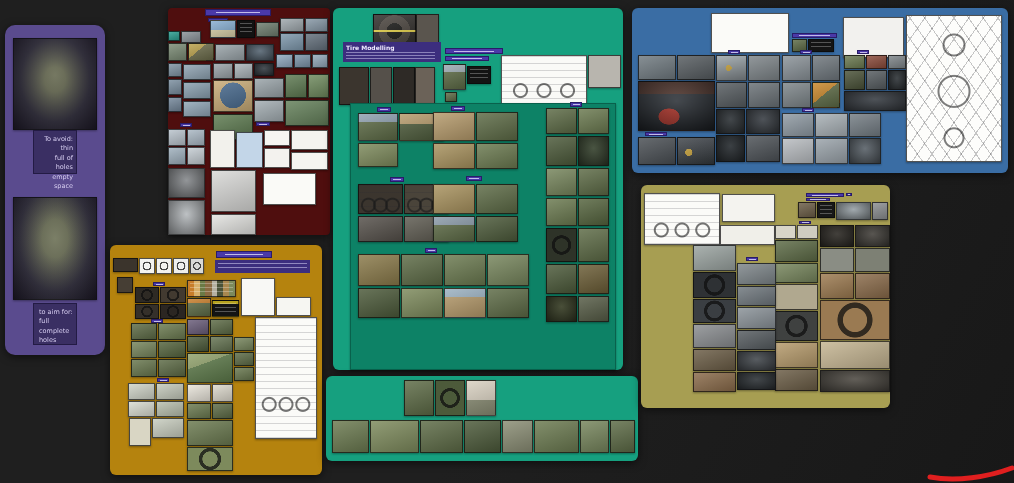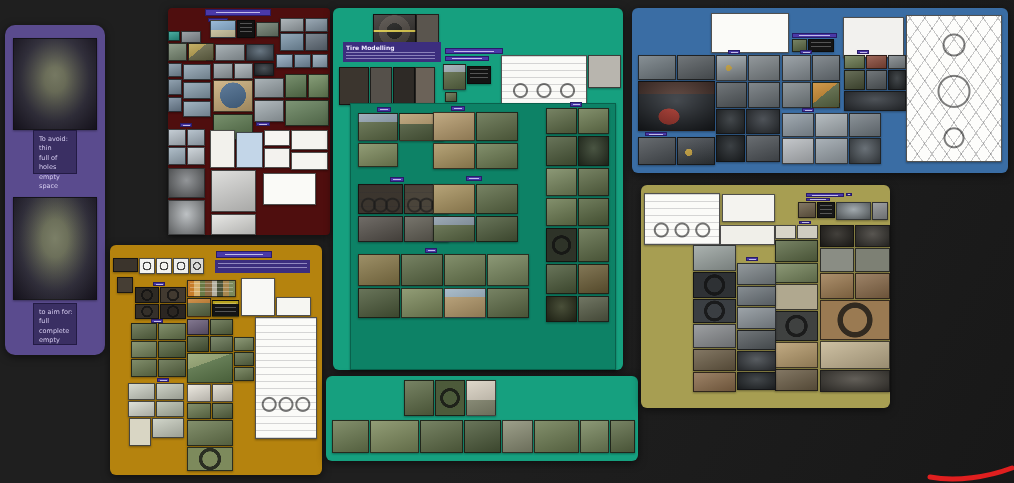--- a/index.html
+++ b/index.html
@@ -43,29 +43,29 @@
 <div id="stage" style="width: 1014px; height: 483px; background: linear-gradient(120deg, rgb(31, 31, 31) 55%, rgb(24, 24, 24));">
   <svg class="anno" style="left:58px;top:130px;" width="40" height="88" viewBox="0 0 40 88">
     <path d="M8,8 C34,22 34,50 18,68" fill="none" stroke-width="4.5" stroke-linecap="round" stroke="#e01f1f"></path>
     <path d="M10,60 L18,78 L28,62 Z" fill="#e01f1f"></path>
   </svg>
   <svg class="anno" style="left:928px;top:464px;" width="86" height="19" viewBox="0 0 86 19">
     <path d="M2,13 C28,18 60,13 84,4" fill="none" stroke-width="5" stroke-linecap="round" stroke="#e01f1f"></path>
   </svg>
 <div class="board" style="left: 5px; top: 25px; width: 100px; height: 330px; background: rgb(90, 75, 142); border-radius: 10px;">
       <div class="it tile a-dark" style="left: 8px; top: 13px; width: 84px; height: 92px; background: radial-gradient(at 50% 45%, rgb(106, 109, 85) 0px, rgb(106, 109, 85) 18%, rgb(58, 55, 72) 60%, rgb(42, 36, 56) 100%);"></div>
-      <div class="it note" style="left: 28px; top: 105px; width: 44px; height: 44px;">To avoid:
+      <div class="it note" style="left: 28px; top: 105px; width: 44px; height: 44px; text-align: right;">To avoid:
 thin
 full of holes
 empty space</div>
       <div class="it tile a-dark" style="left: 8px; top: 172px; width: 84px; height: 103px; background: radial-gradient(at 50% 40%, rgb(112, 116, 90) 0px, rgb(112, 116, 90) 22%, rgb(61, 58, 76) 62%, rgb(42, 36, 56) 100%);"></div>
       <div class="it note" style="left: 28px; top: 278px; width: 44px; height: 42px;">to aim for:
 full
 complete
-empty</div>
+holes</div>
     </div>
     <div class="board" style="left: 168px; top: 8px; width: 162px; height: 227px; background: rgb(79, 14, 14); border-radius: 4px;">
       <div class="it tag" style="left: 37px; top: 1px; width: 66px; height: 7px;"></div>
       <div class="it tag" style="left: 40px; top: 10px; width: 20px; height: 4px;"></div>
       <div class="it tile a-photo" style="left: 42px; top: 12px; width: 26px; height: 18px; background: linear-gradient(rgb(134, 173, 208) 55%, rgb(217, 208, 169) 55%);"></div>
       <div class="it tile a-hlines" style="left: 69px; top: 12px; width: 18px; height: 18px; background: rgb(18, 18, 18);"></div>
       <div class="it tile a-photo" style="left: 88px; top: 14px; width: 23px; height: 15px; background: rgb(110, 125, 110);"></div>
       <div class="it tile a-photo" style="left: 112px; top: 10px; width: 24px; height: 14px; background: rgb(159, 168, 173);"></div>
       <div class="it tile a-photo" style="left: 137px; top: 10px; width: 23px; height: 14px; background: rgb(135, 152, 166);"></div>
       <div class="it tile a-photo" style="left: 112px; top: 25px; width: 24px; height: 18px; background: rgb(126, 152, 172);"></div>

